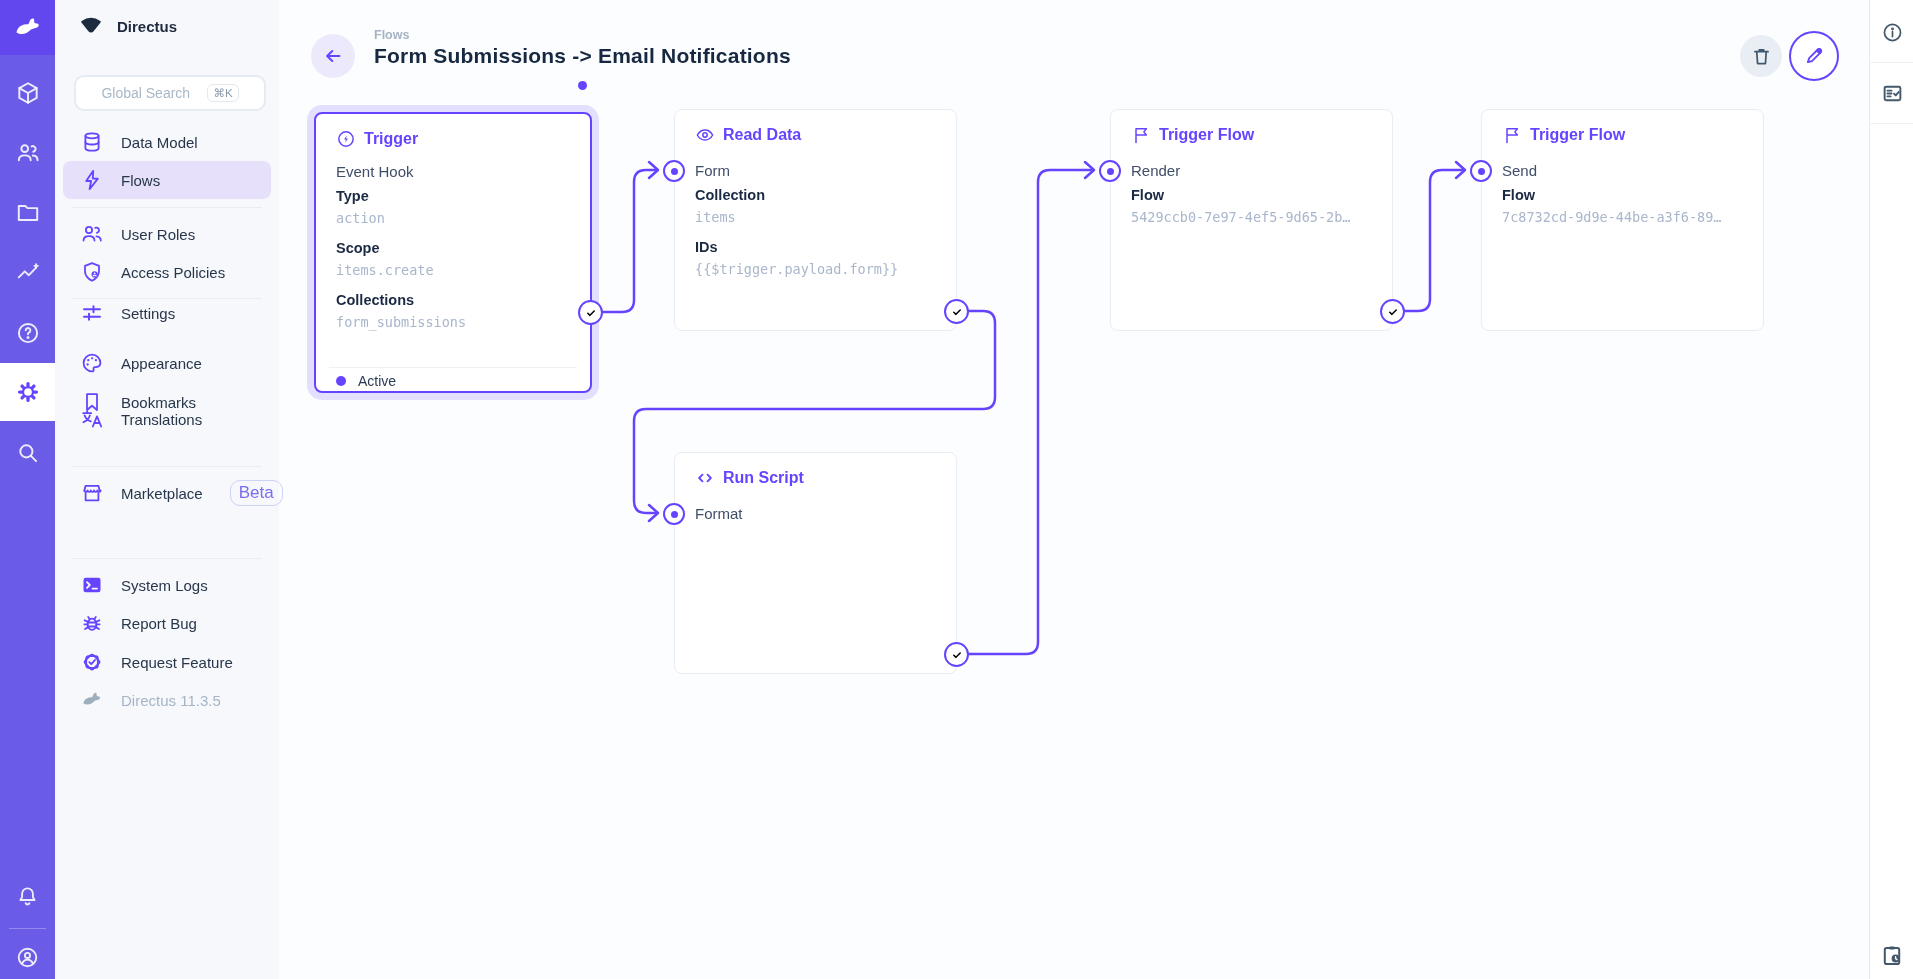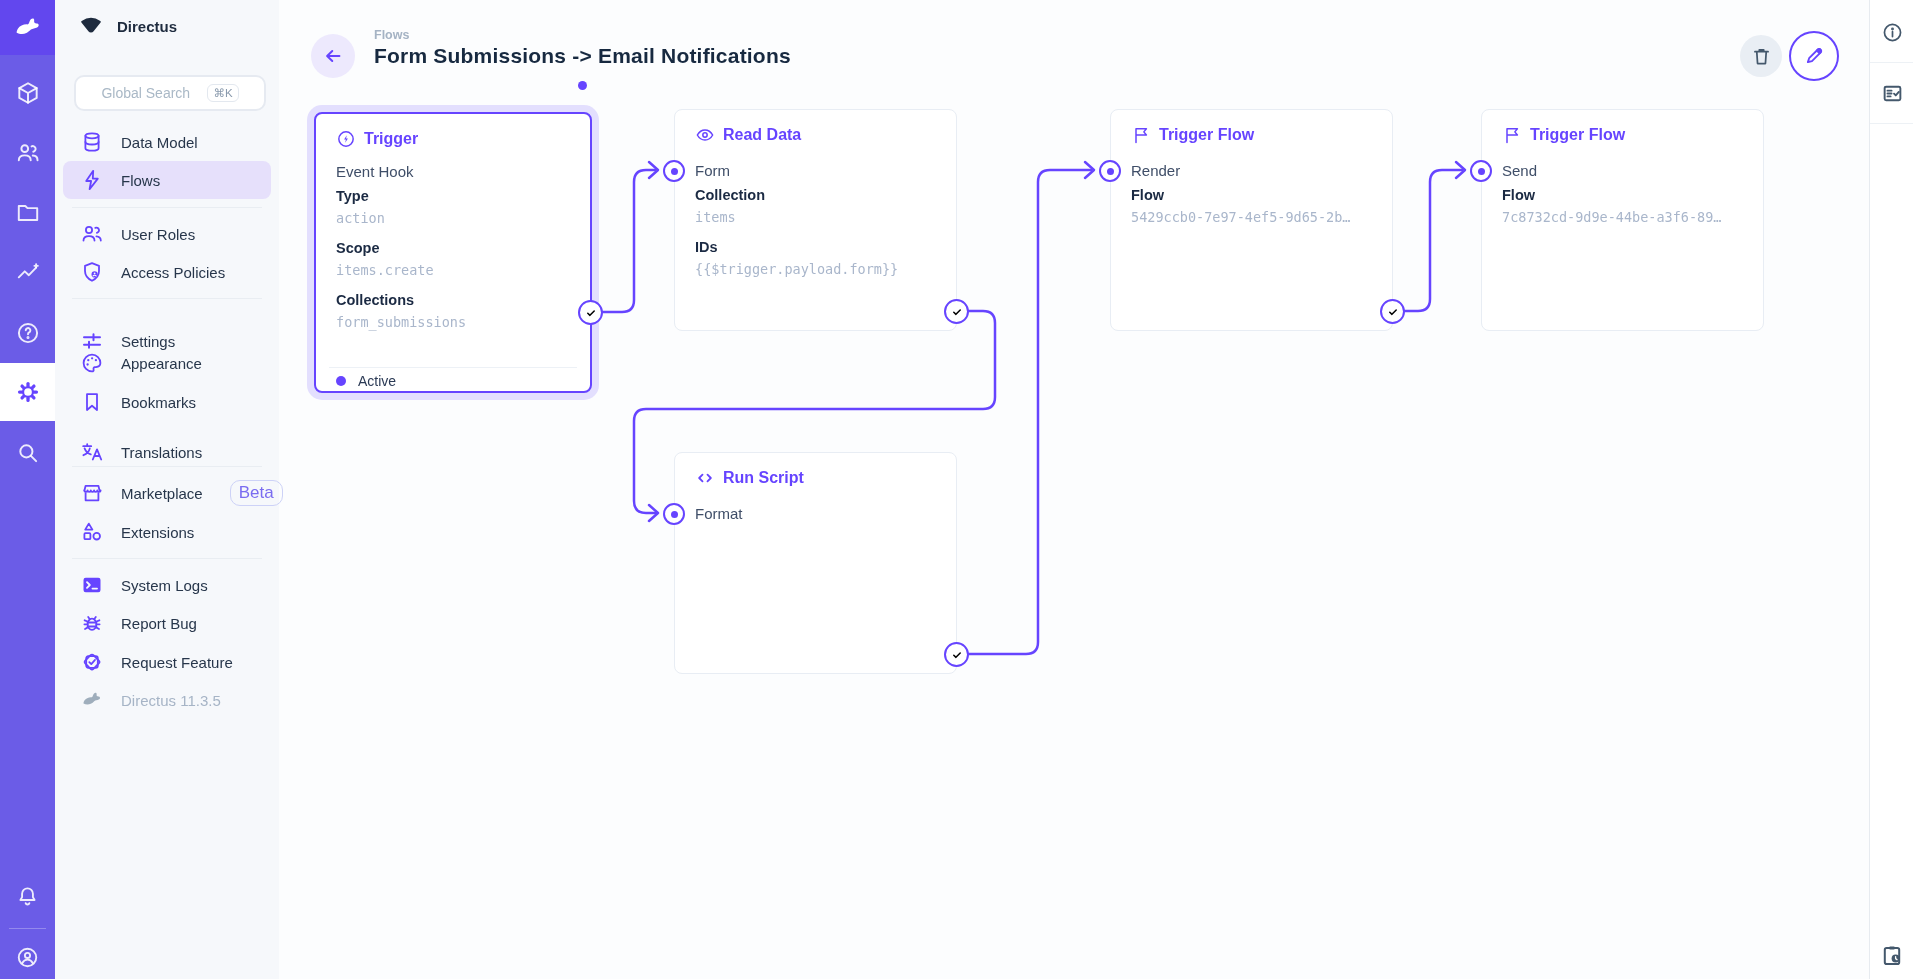--- a/index.html
+++ b/index.html
@@ -237,21 +237,21 @@
           <path d="M12 3.2 L19 5.8 V11 C19 15.8 16 18.8 12 20.8 C8 18.8 5 15.8 5 11 V5.8 Z"></path>
           <circle cx="14.6" cy="14.4" r="3.1" fill="currentColor" stroke="none"></circle>
           <circle cx="14.6" cy="13.4" r=".9" fill="#F6F8FB" stroke="none"></circle>
           <path d="M13 15.9 c.4-.8 2.8-.8 3.2 0" stroke="#F6F8FB" stroke-width="1.1"></path>
         </svg>
     </span>
     <span class="nlabel">Access Policies</span>
   </div>
   <div class="nav-divider" style="top:298px"></div>
 
-  <div class="nav-item" style="top:322px">
+  <div class="nav-item" style="top:294px">
     <span class="nicon icon">
       <svg width="24" height="24" viewBox="0 0 24 24" class="stroke" style="stroke-width:2">
           <path d="M4 8.3 H20 M13.5 5.3 V11.3"></path>
           <path d="M4 15.7 H20 M9 12.7 V18.7"></path>
         </svg>
     </span>
     <span class="nlabel">Settings</span>
   </div>
   <div class="nav-item" style="top:383px">
     <span class="nicon icon">
@@ -266,21 +266,21 @@
       <svg width="24" height="24" viewBox="0 0 24 24" class="stroke">
           <path d="M12 3.6 a8.4 8.4 0 1 0 0 16.8 c1.3 0 1.9-.8 1.6-1.8 c-.3-1-.1-2.1 1.1-2.4 c1.8-.4 5.7.4 5.7-4.2 A8.4 8.4 0 0 0 12 3.6 Z"></path>
           <circle cx="8.3" cy="9.2" r="1.15" fill="currentColor" stroke="none"></circle>
           <circle cx="12.1" cy="7.3" r="1.15" fill="currentColor" stroke="none"></circle>
           <circle cx="15.9" cy="9.2" r="1.15" fill="currentColor" stroke="none"></circle>
           <circle cx="7.6" cy="13.5" r="1.15" fill="currentColor" stroke="none"></circle>
         </svg>
     </span>
     <span class="nlabel">Appearance</span>
   </div>
-  <div class="nav-item" style="top:433px">
+  <div class="nav-item" style="top:400px">
     <span class="nicon icon">
       <svg width="24" height="24" viewBox="0 0 24 24" class="stroke">
           <path d="M3.2 6.2 H11.2 M7.2 4.2 V6.2"></path>
           <path d="M4.6 8.4 C6 12 8.8 13.8 10.8 14.4 M9.8 8.4 C9 12 6 14.2 3.4 15.2"></path>
           <path d="M12.8 19.5 L17 9.4 L21.2 19.5 M14.3 16 H19.7"></path>
         </svg>
     </span>
     <span class="nlabel">Translations</span>
   </div>
   <div class="nav-divider" style="top:466px"></div>
@@ -288,30 +288,20 @@
   <div class="nav-item" style="top:474px">
     <span class="nicon icon">
       <svg width="24" height="24" viewBox="0 0 24 24" class="stroke">
           <path d="M4.5 9.3 L5.6 4.8 H18.4 L19.5 9.3"></path>
           <path d="M4.3 9.3 a1.63 1.63 0 0 0 3.26 0 a1.63 1.63 0 0 0 3.26 0 a1.63 1.63 0 0 0 3.26 0 a1.63 1.63 0 0 0 3.26 0 a1.63 1.63 0 0 0 3.26 0"></path>
           <path d="M5.6 12.1 V19.3 H18.4 V12.1"></path>
         </svg>
     </span>
     <span class="nlabel">Marketplace</span>
     <span class="beta-badge">Beta</span>
-  </div>
-  <div class="nav-item" style="top:513px">
-    <span class="nicon icon">
-      <svg width="24" height="24" viewBox="0 0 24 24" class="stroke">
-          <path d="M8.8 3.6 L12.4 9.6 H5.2 Z"></path>
-          <rect x="4.4" y="13.2" width="6" height="6" rx="1"></rect>
-          <circle cx="16.7" cy="16.2" r="3.3"></circle>
-        </svg>
-    </span>
-    <span class="nlabel">Extensions</span>
   </div>
   <div class="nav-divider" style="top:558px"></div>
 
   <div class="nav-item" style="top:566px">
     <span class="nicon icon">
       <svg width="24" height="24" viewBox="0 0 24 24">
           <rect x="3.5" y="4.8" width="17" height="14.4" rx="2.2" fill="currentColor"></rect>
           <path d="M7 9.2 L9.8 12 L7 14.8 M12.5 15.6 H17" fill="none" stroke="#F6F8FB" stroke-width="1.9" stroke-linecap="round" stroke-linejoin="round"></path>
         </svg>
     </span>

